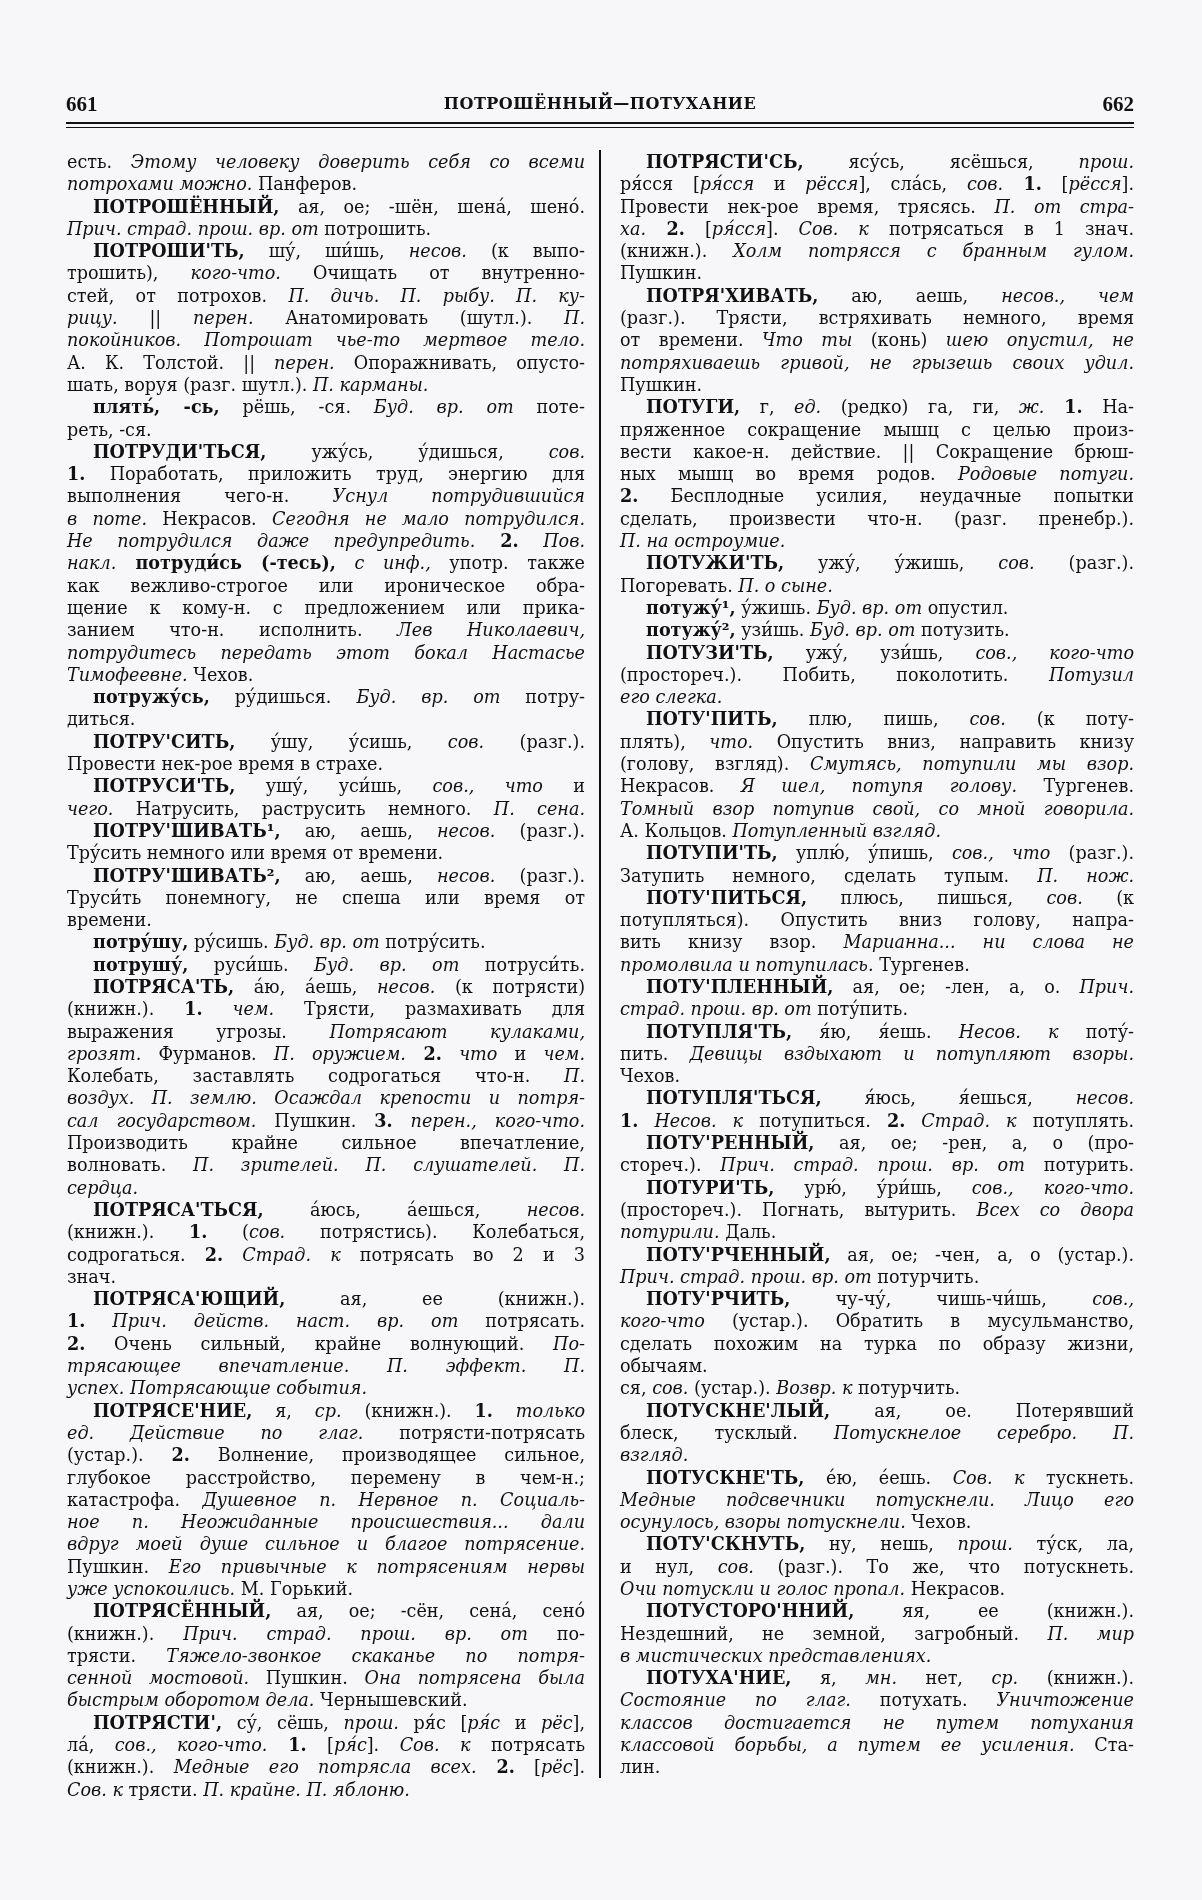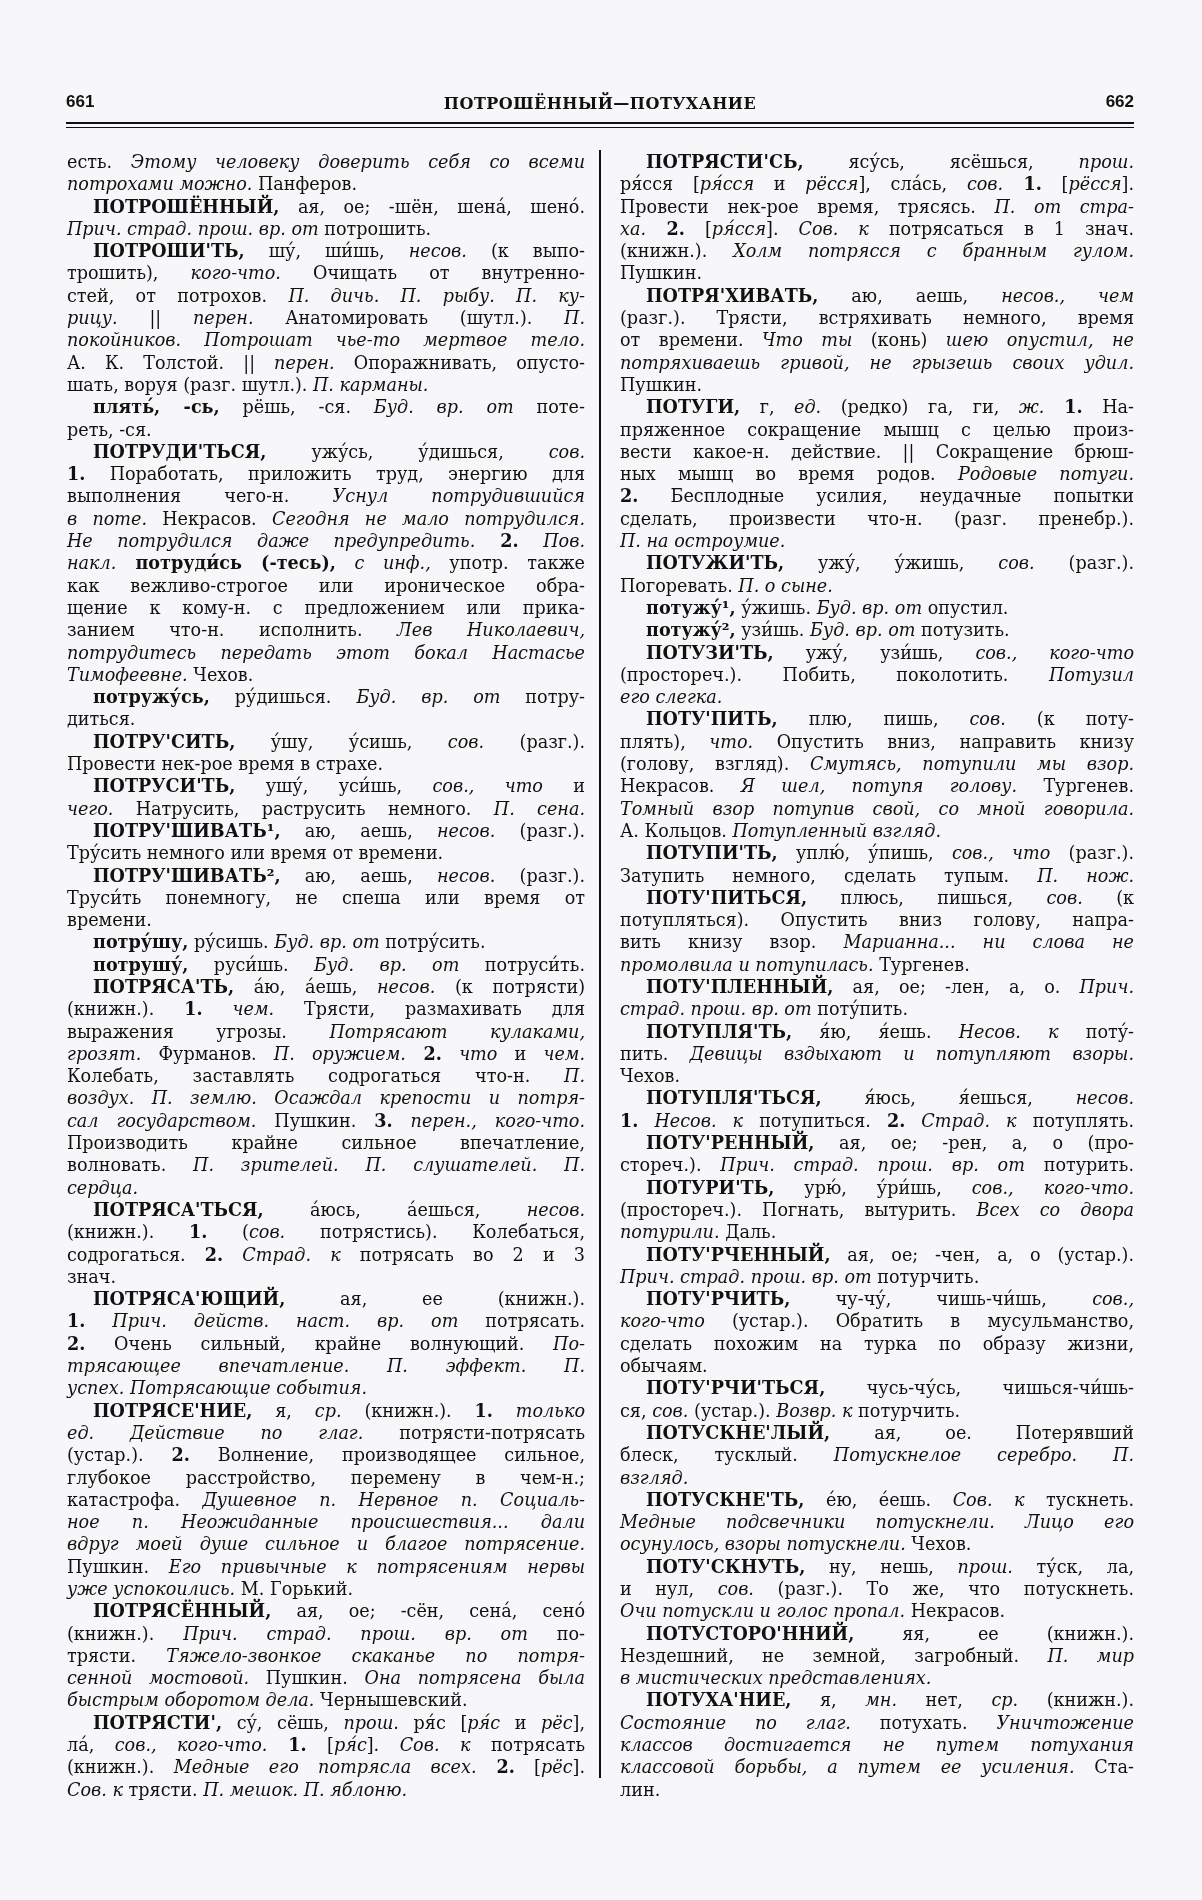--- a/index.html
+++ b/index.html
@@ -2,21 +2,21 @@
 <html><head>
 <meta charset="utf-8">
 <style>
   html, body { margin:0; padding:0; }
   body {
     width:1202px; height:1900px; background:#f7f7f9; position:relative;
     font-family:"DejaVu Serif","Liberation Serif",serif; color:#111;
     overflow:hidden;
   }
   .hdr { position:absolute; top:92px; left:66px; width:1068px; height:24px; }
-  .pn { position:absolute; top:0; font-weight:bold; font-size:17px; font-family:Liberation Sans, sans-serif; }
+  .pn { position:absolute; top:0; font-weight:bold; font-size:21px; font-family:Liberation Serif, serif; }
   .pn.l { left:0; } .pn.r { right:0; }
   .rh { position:absolute; left:0; right:0; top:2px; text-align:center; font-weight:bold; font-size:16px; letter-spacing:0.5px; }
   .rule1 { position:absolute; top:122px; left:66px; width:1068px; border-top:2px solid #111; }
   .rule2 { position:absolute; top:127px; left:66px; width:1068px; border-top:1px solid #111; }
   .divider { position:absolute; left:599px; top:150px; height:1628px; border-left:2px solid #111; }
   .col { position:absolute; top:151px; width:518px; font-size:17.6px; line-height:22.3px; }
   .col.left { left:67px; } .col.right { left:620px; width:514px; }
   .ln { display:block; height:22.3px; white-space:nowrap; text-align:justify; text-align-last:justify; overflow:visible; }
   .ln.last { text-align-last:left; }
   .ln.ind { padding-left:26px; }
@@ -101,21 +101,21 @@
     <span class="ln"><span>Пушкин. </span><span class="i">Его привычные к потрясениям нервы</span></span>
     <span class="ln last"><span class="i">уже успокоились.</span><span> М. Горький.</span></span>
     <span class="ln ind"><span class="b">ПОТРЯСЁННЫЙ,</span><span> ая, ое; -сён, сена́, сено́</span></span>
     <span class="ln"><span>(книжн.). </span><span class="i">Прич. страд. прош. вр. от</span><span> по-</span></span>
     <span class="ln"><span>трясти. </span><span class="i">Тяжело-звонкое скаканье по потря-</span></span>
     <span class="ln"><span class="i">сенной мостовой.</span><span> Пушкин. </span><span class="i">Она потрясена была</span></span>
     <span class="ln last"><span class="i">быстрым оборотом дела.</span><span> Чернышевский.</span></span>
     <span class="ln ind"><span class="b">ПОТРЯСТИ',</span><span> су́, сёшь, </span><span class="i">прош.</span><span> ря́с [</span><span class="i">ря́с</span><span> и </span><span class="i">рёс</span><span>],</span></span>
     <span class="ln"><span>ла́, </span><span class="i">сов., кого-что.</span><span class="b"> 1.</span><span> [</span><span class="i">ря́с</span><span>]. </span><span class="i">Сов. к</span><span> потрясать</span></span>
     <span class="ln"><span>(книжн.). </span><span class="i">Медные его потрясла всех.</span><span class="b"> 2.</span><span> [</span><span class="i">рёс</span><span>].</span></span>
-    <span class="ln last"><span class="i">Сов. к</span><span> трясти. </span><span class="i">П. мешок. П. яблоню.</span></span>
+    <span class="ln last"><span class="i">Сов. к</span><span> трясти. </span><span class="i">П. крайне. П. яблоню.</span></span>
   </div>
 <div class="divider"></div>
 <div class="col right" id="col-right">
     <span class="ln ind"><span class="b">ПОТРЯСТИ'СЬ,</span><span> ясу́сь, ясёшься, </span><span class="i">прош.</span></span>
     <span class="ln"><span>ря́сся [</span><span class="i">ря́сся</span><span> и </span><span class="i">рёсся</span><span>], сла́сь, </span><span class="i">сов.</span><span class="b"> 1.</span><span> [</span><span class="i">рёсся</span><span>].</span></span>
     <span class="ln"><span>Провести нек-рое время, трясясь. </span><span class="i">П. от стра-</span></span>
     <span class="ln"><span class="i">ха.</span><span class="b"> 2.</span><span> [</span><span class="i">ря́сся</span><span>]. </span><span class="i">Сов. к</span><span> потрясаться в 1 знач.</span></span>
     <span class="ln"><span>(книжн.). </span><span class="i">Холм потрясся с бранным гулом.</span></span>
     <span class="ln last"><span>Пушкин.</span></span>
     <span class="ln ind"><span class="b">ПОТРЯ'ХИВАТЬ,</span><span> аю, аешь, </span><span class="i">несов., чем</span></span>
@@ -160,21 +160,20 @@
     <span class="ln"><span>стореч.). </span><span class="i">Прич. страд. прош. вр. от</span><span> потурить.</span></span>
     <span class="ln ind"><span class="b">ПОТУРИ'ТЬ,</span><span> урю́, у́ри́шь, </span><span class="i">сов., кого-что.</span></span>
     <span class="ln"><span>(простореч.). Погнать, вытурить. </span><span class="i">Всех со двора</span></span>
     <span class="ln last"><span class="i">потурили.</span><span> Даль.</span></span>
     <span class="ln ind"><span class="b">ПОТУ'РЧЕННЫЙ,</span><span> ая, ое; -чен, а, о (устар.).</span></span>
     <span class="ln last"><span class="i">Прич. страд. прош. вр. от</span><span> потурчить.</span></span>
     <span class="ln ind"><span class="b">ПОТУ'РЧИТЬ,</span><span> чу-чу́, чишь-чи́шь, </span><span class="i">сов.,</span></span>
     <span class="ln"><span class="i">кого-что</span><span> (устар.). Обратить в мусульманство,</span></span>
     <span class="ln"><span>сделать похожим на турка по образу жизни,</span></span>
     <span class="ln last"><span>обычаям.</span></span>
-    <span class="ln ind"><span class="b">ПОТУ'РЧИ'ТЬСЯ,</span><span> чусь-чу́сь, чишься-чи́шь-</span></span>
     <span class="ln last"><span>ся, </span><span class="i">сов.</span><span> (устар.). </span><span class="i">Возвр. к</span><span> потурчить.</span></span>
     <span class="ln ind"><span class="b">ПОТУСКНЕ'ЛЫЙ,</span><span> ая, ое. Потерявший</span></span>
     <span class="ln"><span>блеск, тусклый. </span><span class="i">Потускнелое серебро. П.</span></span>
     <span class="ln last"><span class="i">взгляд.</span></span>
     <span class="ln ind"><span class="b">ПОТУСКНЕ'ТЬ,</span><span> е́ю, е́ешь. </span><span class="i">Сов. к</span><span> тускнеть.</span></span>
     <span class="ln"><span class="i">Медные подсвечники потускнели. Лицо его</span></span>
     <span class="ln last"><span class="i">осунулось, взоры потускнели.</span><span> Чехов.</span></span>
     <span class="ln ind"><span class="b">ПОТУ'СКНУТЬ,</span><span> ну, нешь, </span><span class="i">прош.</span><span> ту́ск, ла,</span></span>
     <span class="ln"><span>и нул, </span><span class="i">сов.</span><span> (разг.). То же, что потускнеть.</span></span>
     <span class="ln last"><span class="i">Очи потускли и голос пропал.</span><span> Некрасов.</span></span>

